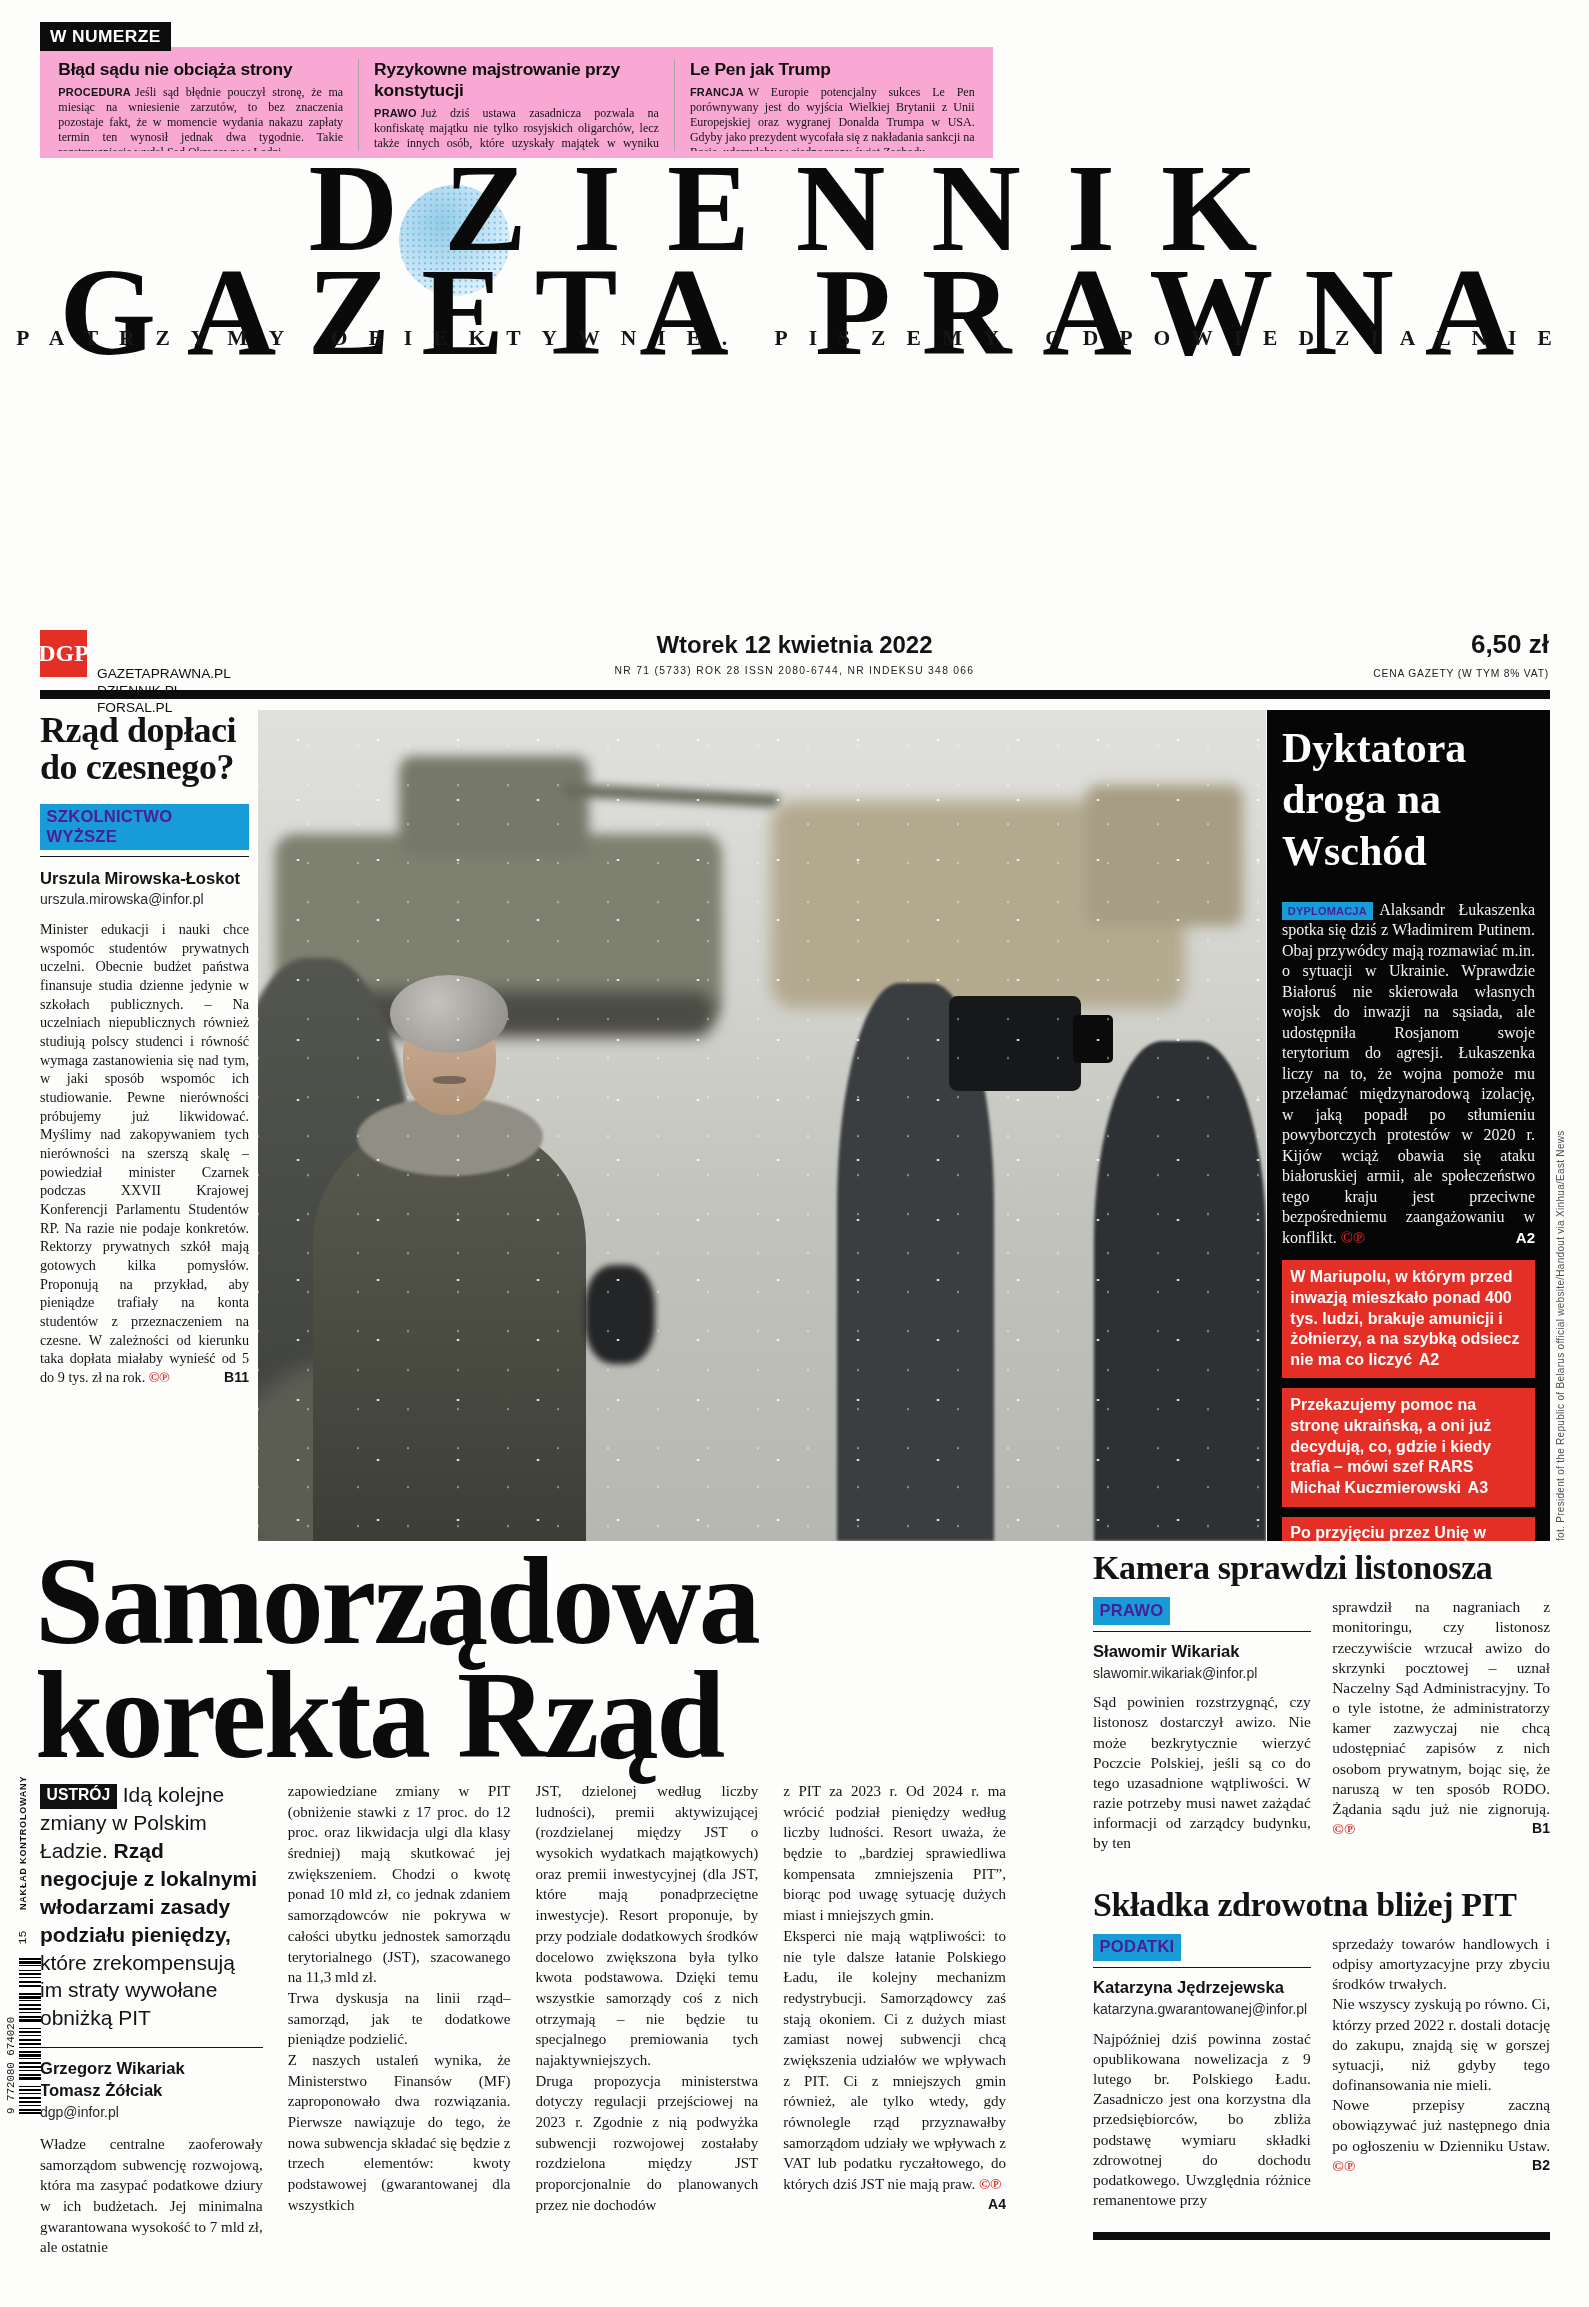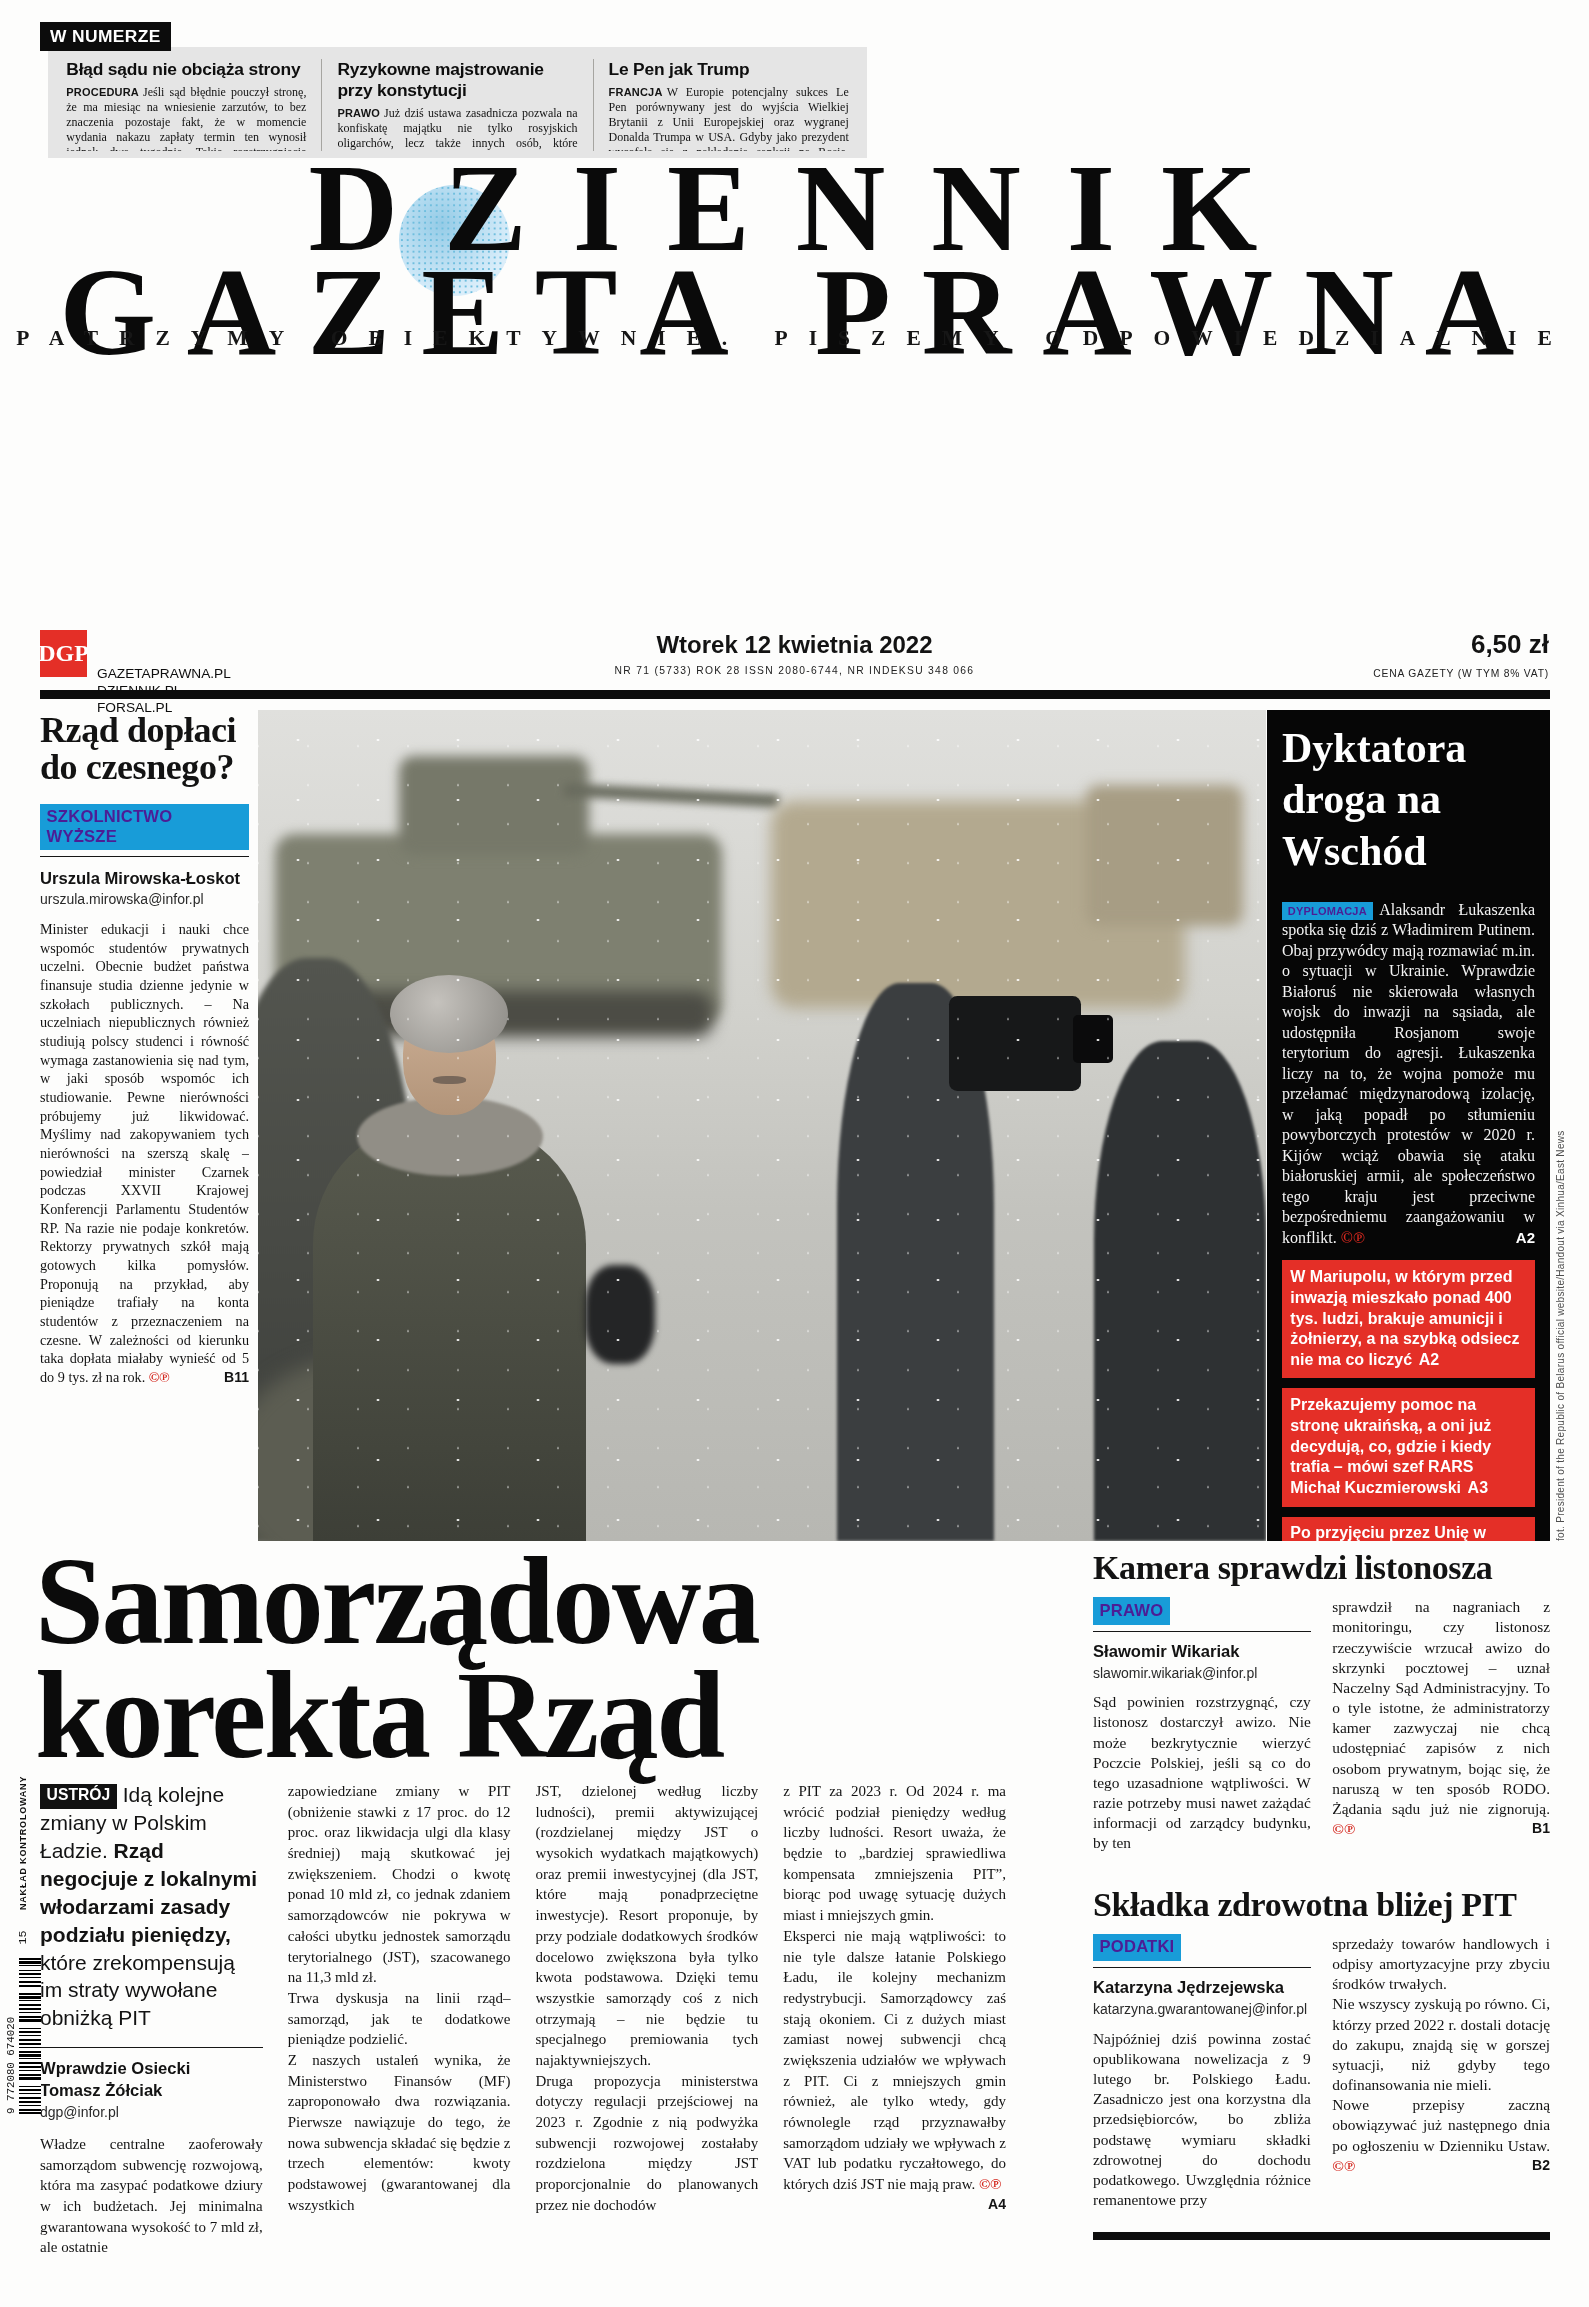--- a/index.html
+++ b/index.html
@@ -4,22 +4,22 @@
 <style>
   html,body{margin:0;padding:0;}
   body{background:#888;}
   #page{position:relative;width:1589px;height:2307px;margin:0 auto;background:#fdfdfc;
         font-family:"Liberation Serif","DejaVu Serif",serif;color:#131313;overflow:hidden;}
 
   
   .wtab{position:absolute;left:40px;top:22.4px;background:#0c0c0c;color:#fff;
         font-family:"Liberation Sans",sans-serif;font-weight:700;font-size:17.4px;
         padding:3.3px 10px 4.1px;letter-spacing:0.4px;z-index:3;}
-  .teasers{position:absolute;left:40px;top:47px;width:819px;height:111px;background:#e5e5e5;
-           display:flex;box-sizing:border-box;padding:11.6px 3.3px 6.6px;z-index:2;margin-left:8px;}
+  .teasers{position:absolute;left:40px;top:47px;width:953px;height:111px;background:#f9a8d4;
+           display:flex;box-sizing:border-box;padding:11.6px 3.3px 6.6px;z-index:2;}
   .tz-col{flex:1;padding:0 15px;overflow:hidden;}
   .tz-col + .tz-col{border-left:0.8px solid #a6a5a1;}
   .tz-col h3{margin:0 0 5.8px;font-family:"Liberation Sans",sans-serif;font-size:17.4px;
              font-weight:700;letter-spacing:-0.2px;color:#0e0e0e;}
   .tz-col p{margin:0;font-size:12px;line-height:1.24;text-align:justify;}
   .tz-kick{font-family:"Liberation Sans",sans-serif;font-weight:700;font-size:11px;
            letter-spacing:0.2px;margin-right:4.1px;}
 
   
   .globe{position:absolute;left:399px;top:185px;width:111px;height:111px;border-radius:50%;
@@ -239,21 +239,21 @@
   <div class="credit">fot. President of the Republic of Belarus official website/Handout via Xinhua/East News</div>
 
   <div class="bigtitle">
     <span>Samorządowa</span>
     <span>korekta Rząd</span>
   </div>
   <div class="bcols">
     <div class="bcol">
       <p class="leadp"><span class="kicker-black">USTRÓJ</span><span>Idą kolejne zmiany w Polskim Ładzie. </span><b>Rząd negocjuje z lokalnymi włodarzami zasady podziału pieniędzy,</b><span> które zrekompensują im straty wywołane obniżką PIT</span></p>
       <div class="authors">
-        <div class="author-name">Wprawdzie Osiecki</div>
+        <div class="author-name">Grzegorz Wikariak</div>
         <div class="author-name">Tomasz Żółciak</div>
         <div class="email">dgp@infor.pl</div>
       </div>
       <div class="c1body">Władze centralne zaoferowały samorządom subwencję rozwojową, która ma zasypać podatkowe dziury w ich budżetach. Jej minimalna gwarantowana wysokość to 7 mld zł, ale ostatnie</div>
     </div>
     <div class="bcol"><span class="prelines">zapowiedziane zmiany w PIT (obniżenie stawki z 17 proc. do 12 proc. oraz likwidacja ulgi dla klasy średniej) mają skutkować jej zwiększeniem. Chodzi o kwotę ponad 10 mld zł, co jednak zdaniem samorządowców nie pokrywa w całości ubytku jednostek samorządu terytorialnego (JST), szacowanego na 11,3 mld zł.
 Trwa dyskusja na linii rząd–samorząd, jak te dodatkowe pieniądze podzielić.
 Z naszych ustaleń wynika, że Ministerstwo Finansów (MF) zaproponowało dwa rozwiązania. Pierwsze nawiązuje do tego, że nowa subwencja składać się będzie z trzech elementów: kwoty podstawowej (gwarantowanej dla wszystkich</span></div>
     <div class="bcol"><span class="prelines">JST, dzielonej według liczby ludności), premii aktywizującej (rozdzielanej między JST o wysokich wydatkach majątkowych) oraz premii inwestycyjnej (dla JST, które mają ponadprzeciętne inwestycje). Resort proponuje, by przy podziale dodatkowych środków docelowo zwiększona była tylko kwota podstawowa. Dzięki temu wszystkie samorządy coś z nich otrzymają – nie będzie tu specjalnego premiowania tych najaktywniejszych.
 Druga propozycja ministerstwa dotyczy regulacji przejściowej na 2023 r. Zgodnie z nią podwyżka subwencji rozwojowej zostałaby rozdzielona między JST proporcjonalnie do planowanych przez nie dochodów</span></div>

